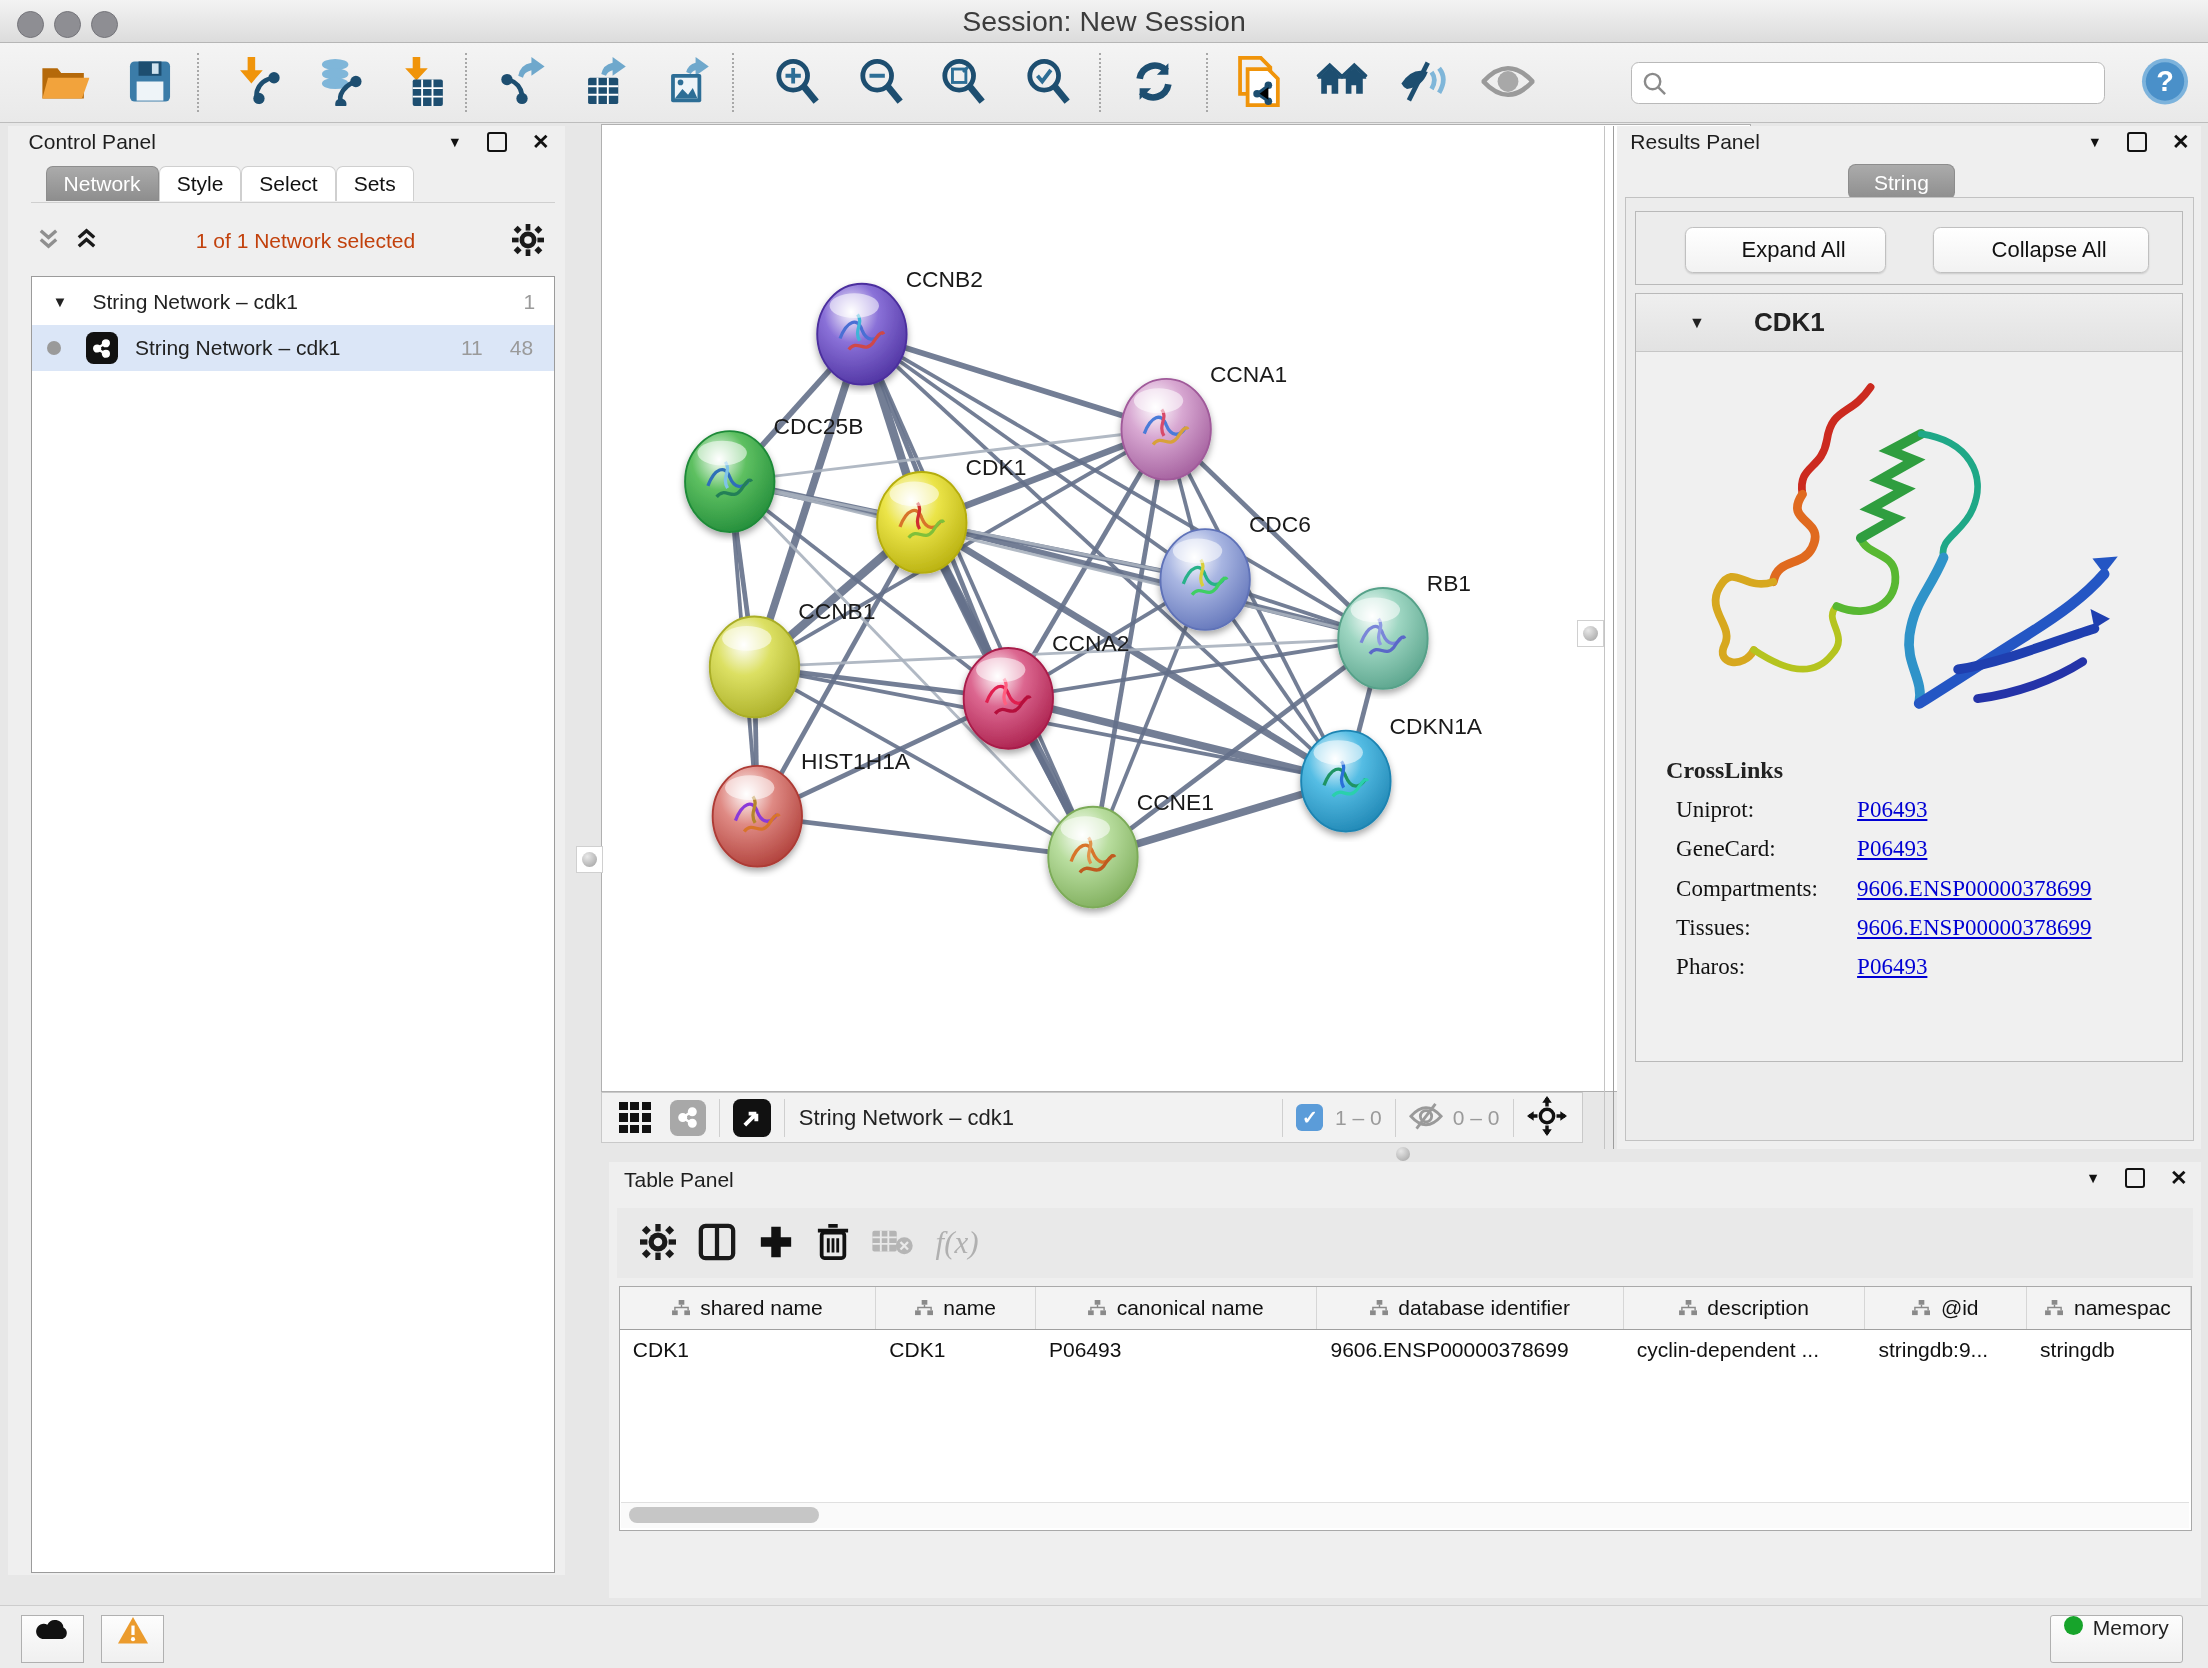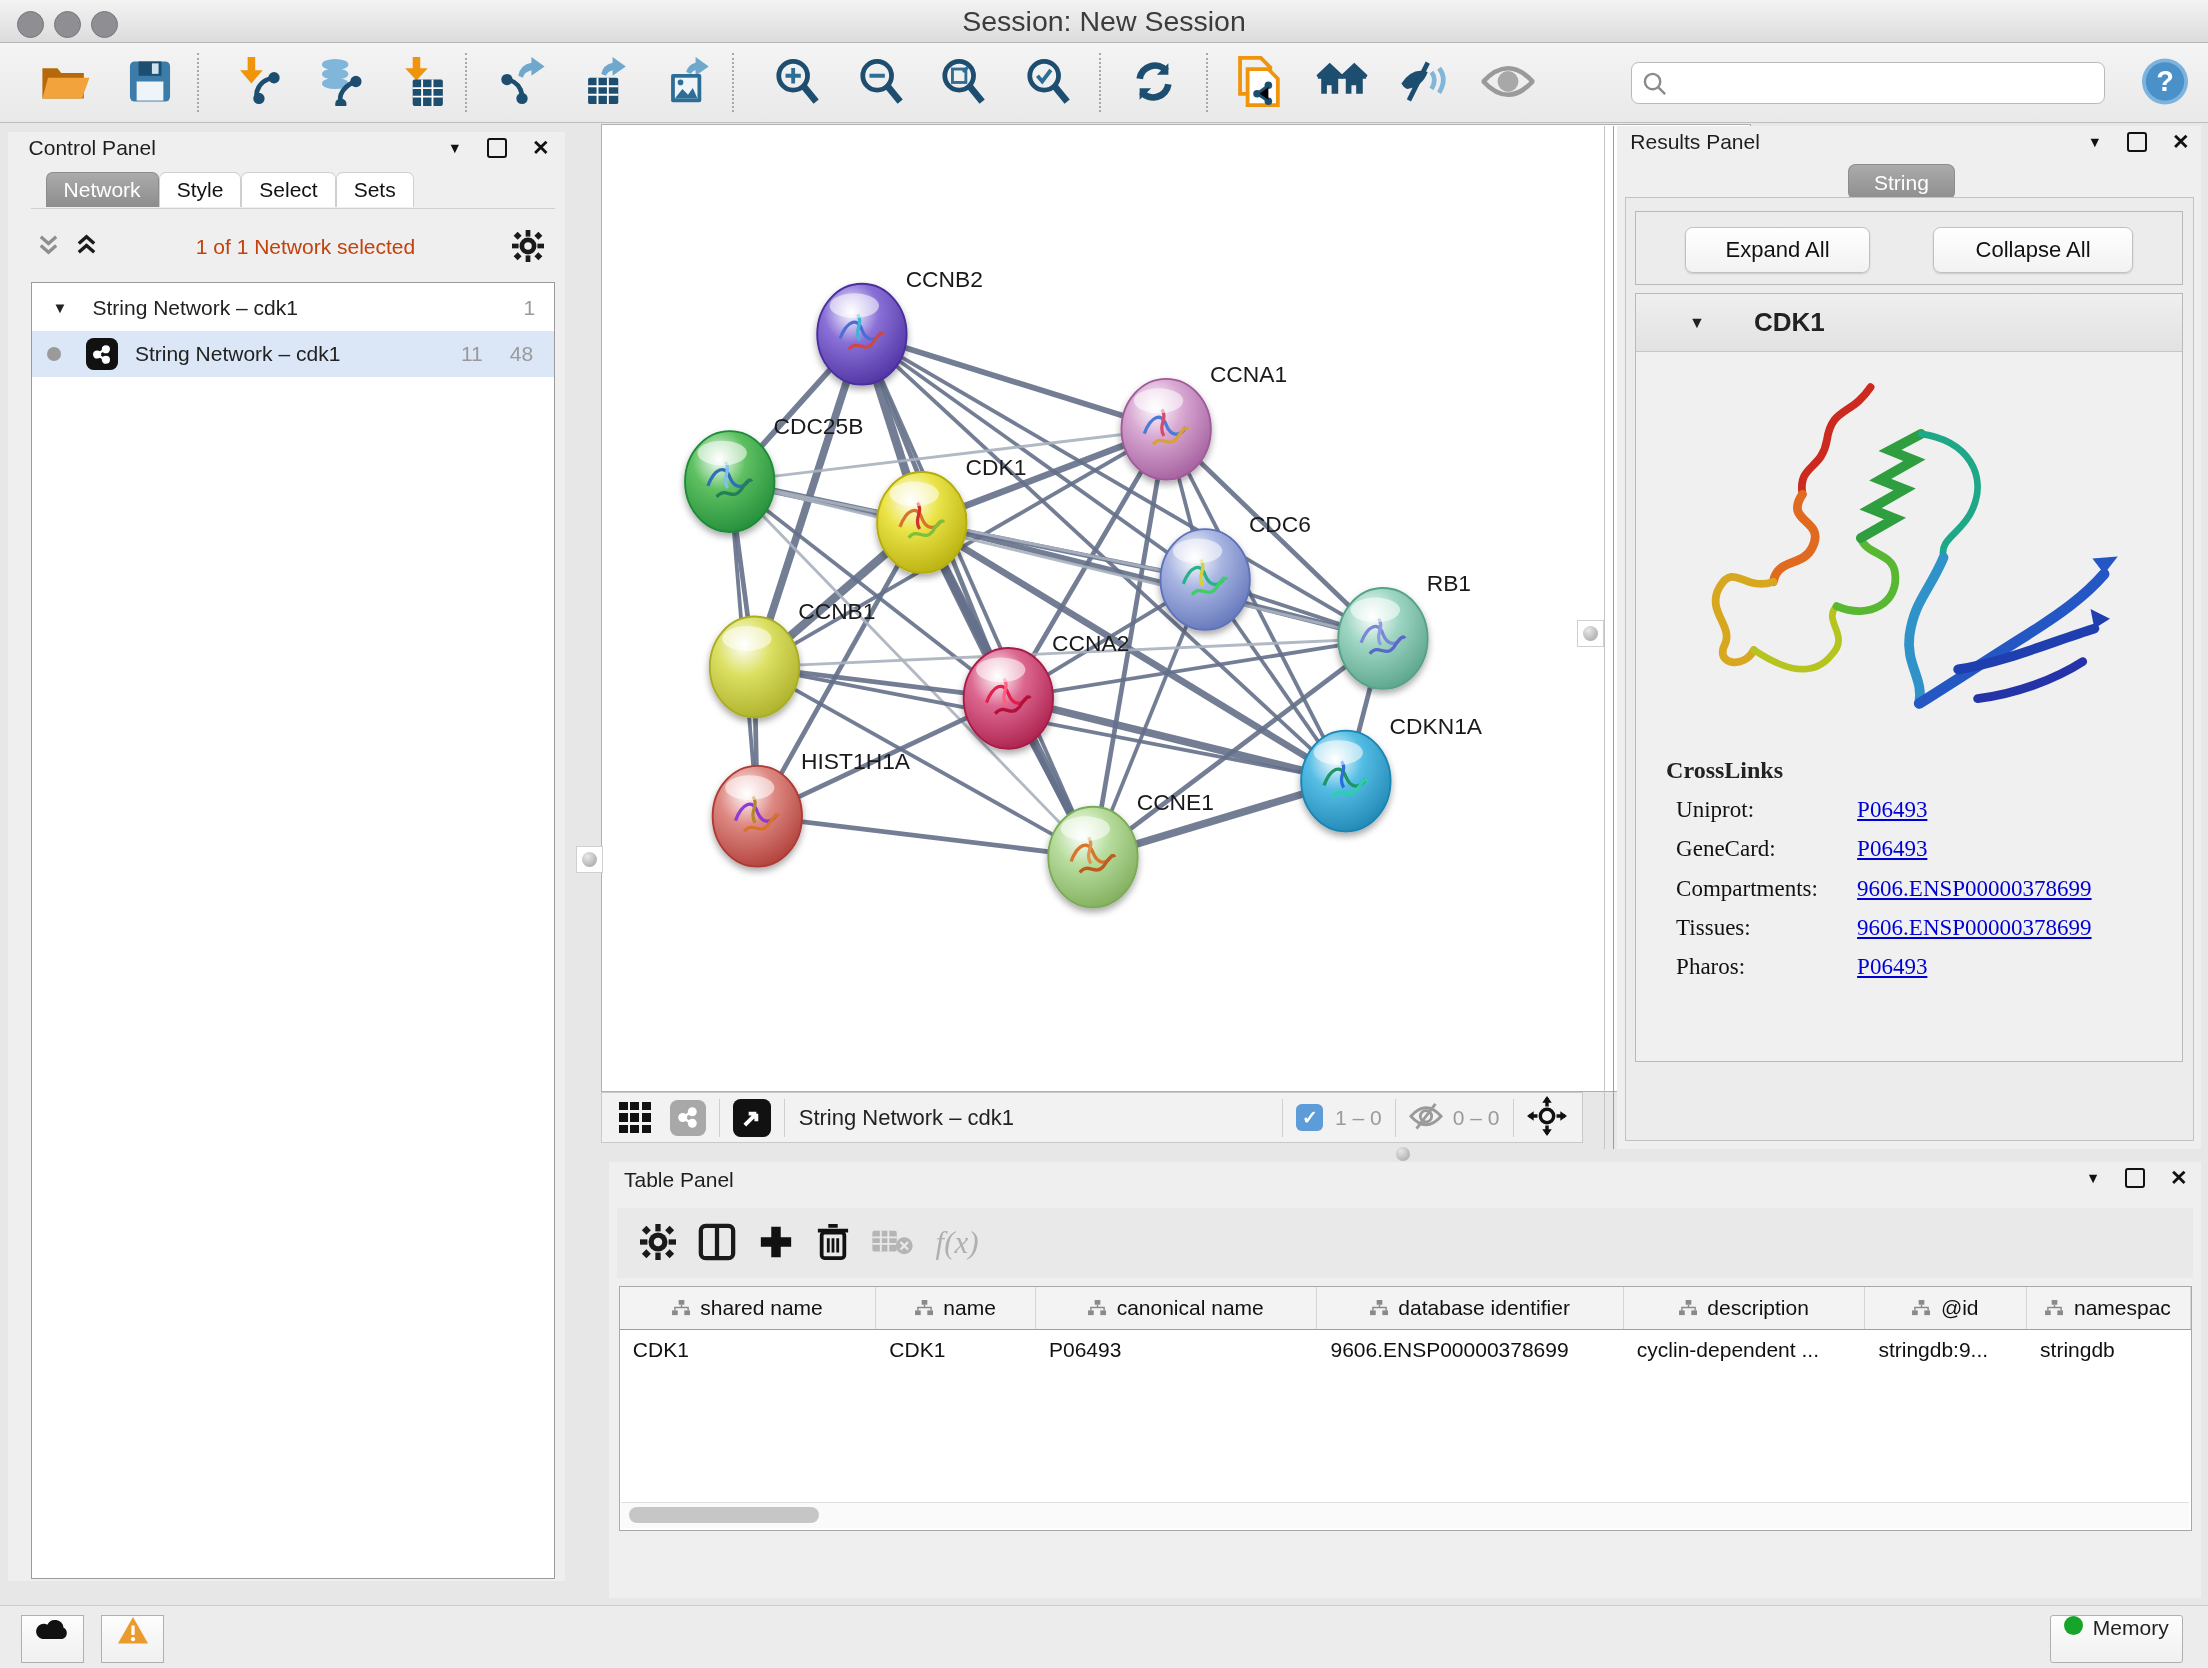--- a/index.html
+++ b/index.html
@@ -24,21 +24,21 @@
   .ptitle{font-size:21px;color:#1e1e1e;}
   .pctrl{position:absolute;top:5.7px;display:flex;gap:25px;align-items:center;color:#111;}
   .tri{font-size:14.3px;color:#111;}
   .flo{width:16px;height:16px;border:2.4px solid #111;border-radius:2.9px;}
   .clo{font-size:21px;font-weight:bold;color:#111;line-height:16px;}
   .tab{display:inline-block;text-align:center;font-size:21px;padding:4.8px 17px;
        background:#fff;color:#111;border:1px solid #cfcfcf;border-bottom:none;
        border-radius:6.7px 6.7px 0 0;}
   .tab.sel{background:linear-gradient(#ababab,#8d8d8d);color:#fff;border-color:#8d8d8d;}
   
-  .cpanel{left:7.6px;top:132px;width:557px;height:1449px;background:#efefef;}
+  .cpanel{left:7.6px;top:126px;width:557px;height:1449px;background:#efefef;}
   .cp-box{position:absolute;left:23px;top:150px;right:9.5px;bottom:1.9px;background:#fff;
           border:1.9px solid #9b9b9b;}
   .treerow{position:absolute;left:0;right:0;height:46px;display:flex;align-items:center;font-size:21px;}
   .treerow .cnt{color:#9a9a9a;}
   .rowsel{background:#dbe6f7;}
   .sharesq{width:32px;height:32px;border-radius:7.6px;background:#111;display:inline-flex;
            align-items:center;justify-content:center;}
   .subhdr{position:absolute;left:0;right:0;top:91px;height:48px;display:flex;align-items:center;}
   
   .netpanel{left:601px;top:124px;width:1150px;height:968px;background:#fff;
@@ -52,21 +52,21 @@
   .gridicon div{width:8.6px;height:8.6px;background:#111;}
   .chk{width:27px;height:27px;border-radius:5.7px;background:#5b9cd9;color:#fff;font-size:19px;
        display:flex;align-items:center;justify-content:center;font-weight:bold;}
   
   .rpanel{left:1617px;top:126px;width:584px;height:1023px;background:#efefef;}
   .rwrap{position:absolute;left:7.6px;top:71px;width:567px;height:942px;background:#ececec;
          border:1px solid #c2c2c2;}
   .rbtnbox{position:absolute;left:9.5px;top:13.3px;width:546px;height:72px;border:1px solid #b9b9b9;}
   .rbtn{position:absolute;top:14.3px;height:44px;background:linear-gradient(#ffffff,#f2f2f2);
         border:1px solid #c0c0c0;border-radius:7.6px;font-size:22px;color:#111;
-        display:flex;align-items:center;justify-content:center;box-shadow:0 1px 1.9px rgba(0,0,0,.15);}
+        display:flex;align-items:center;justify-content:center;box-shadow:0 1px 1.9px rgba(0,0,0,.15);padding-left:16px;}
   .cdkbox{position:absolute;left:9.5px;top:95px;width:546px;height:767px;border:1px solid #b9b9b9;background:#f0f0f0;}
   .cdkhdr{height:57px;background:linear-gradient(#efefef,#e2e2e2);border-bottom:1px solid #c6c6c6;
           display:flex;align-items:center;}
   .crossl{font-family:"Liberation Serif",serif;}
   .crossl a{color:#0000d4;text-decoration:underline;}
   .clrow{display:flex;font-size:23px;margin:13.3px 0 13.3px 40px;}
   .clrow .cl-l{width:181px;color:#111;}
   
   .tpanel{left:609px;top:1162px;width:1592px;height:436px;background:#efefef;}
   .ttoolbar{position:absolute;left:7.6px;top:46px;right:7.6px;height:70px;background:#e9e9e9;

